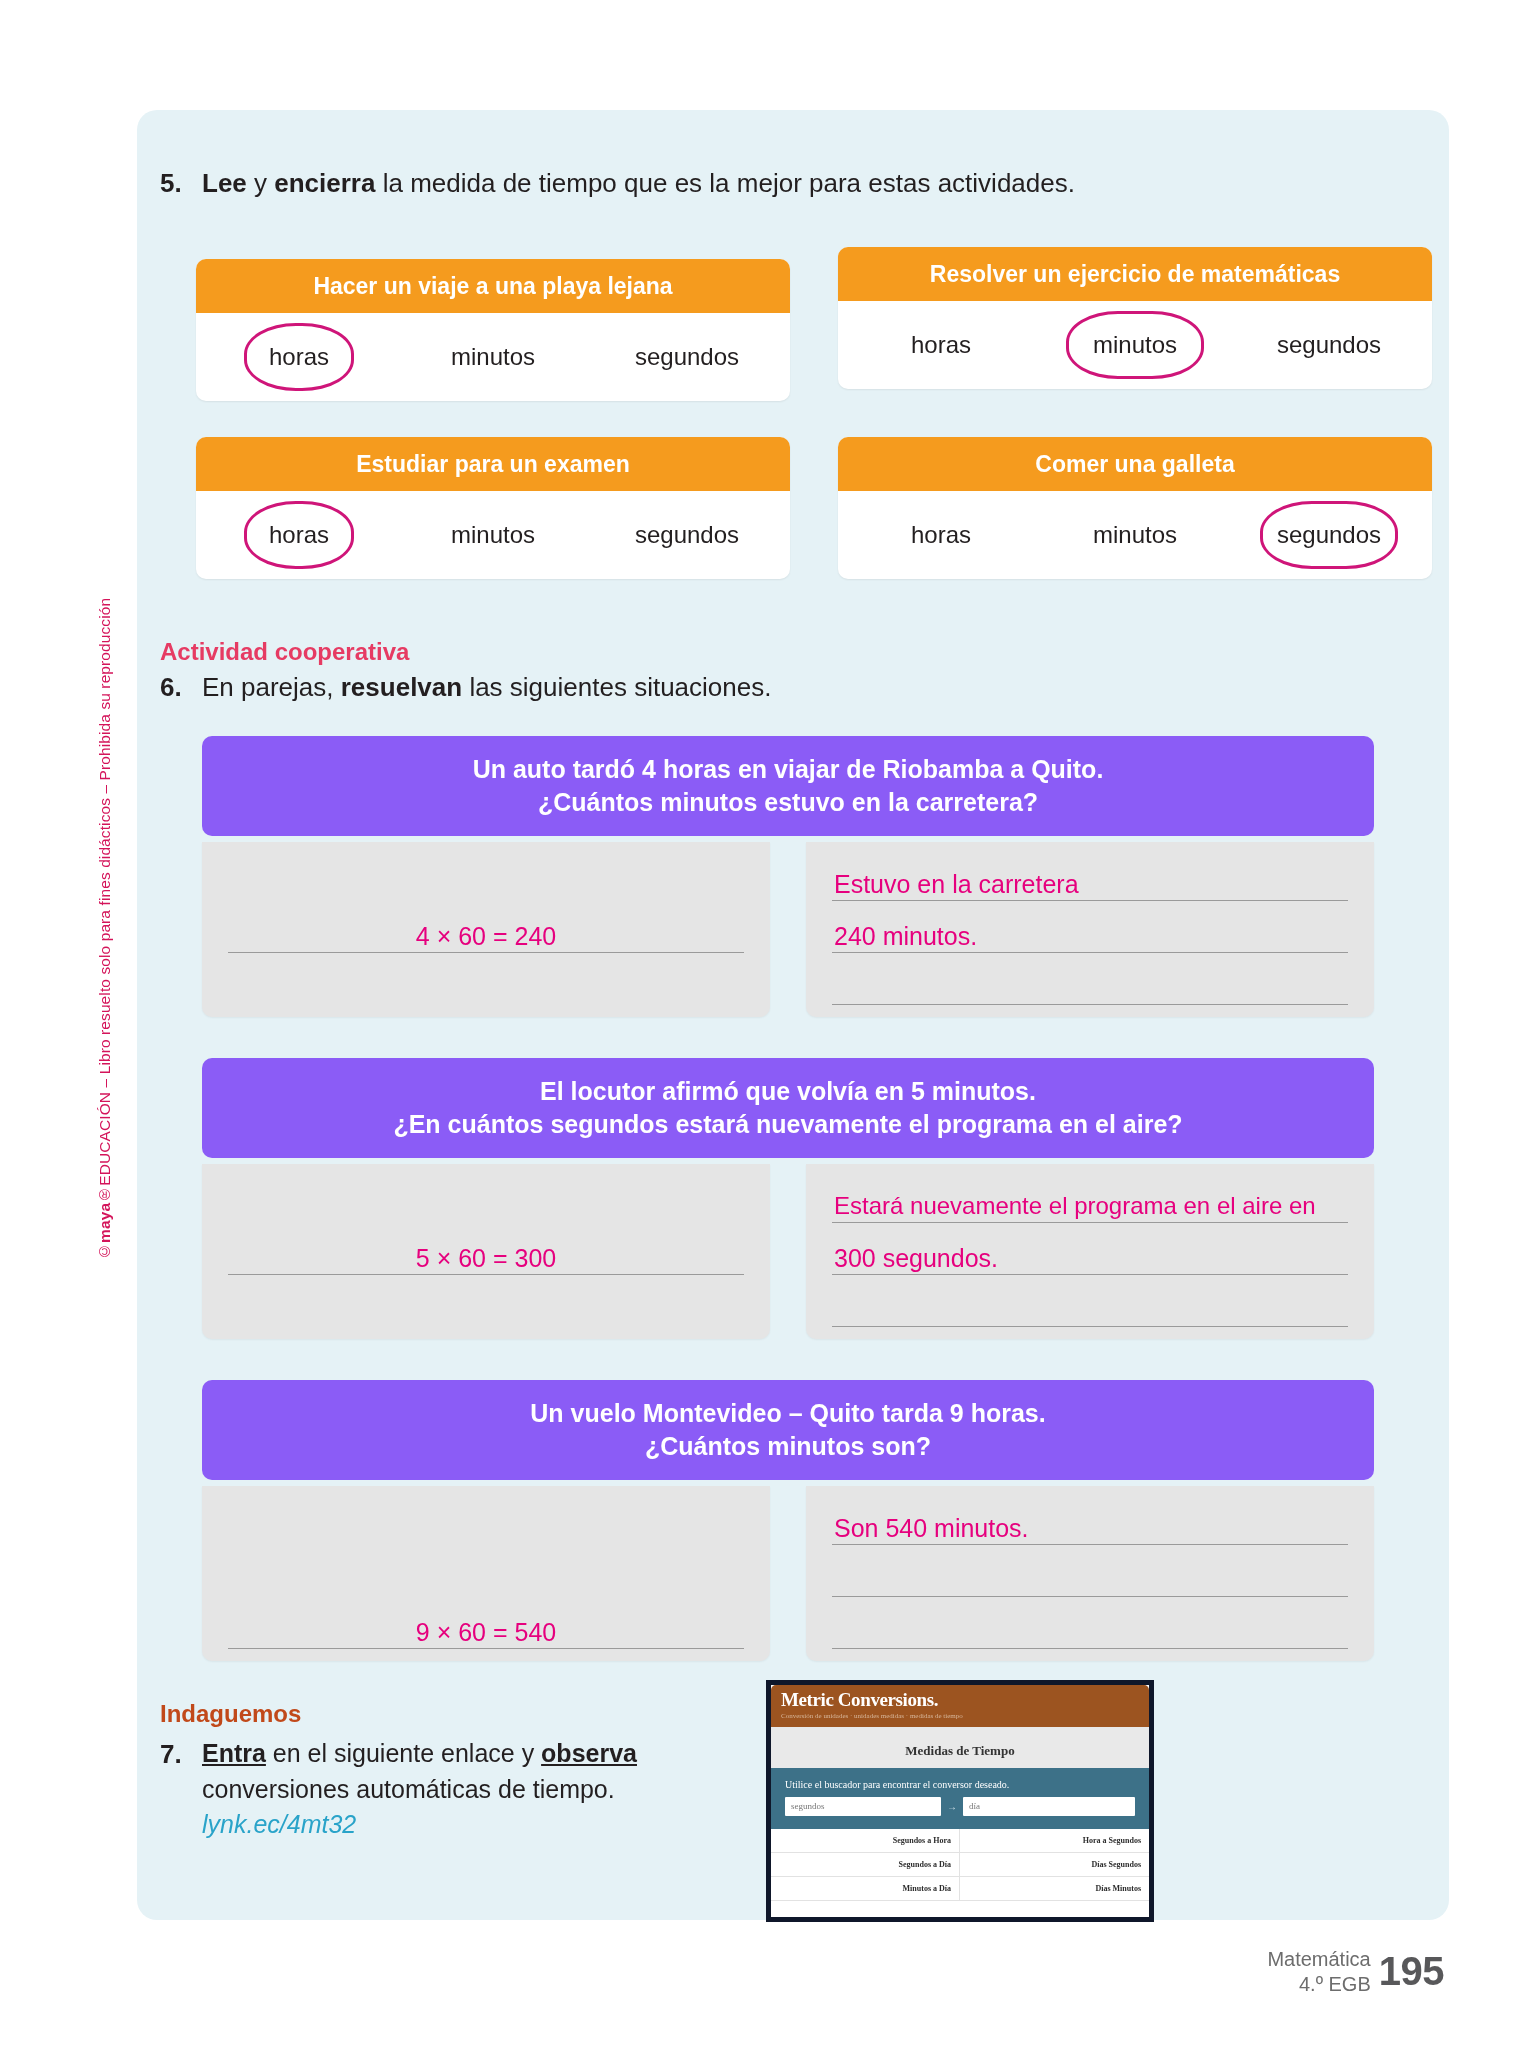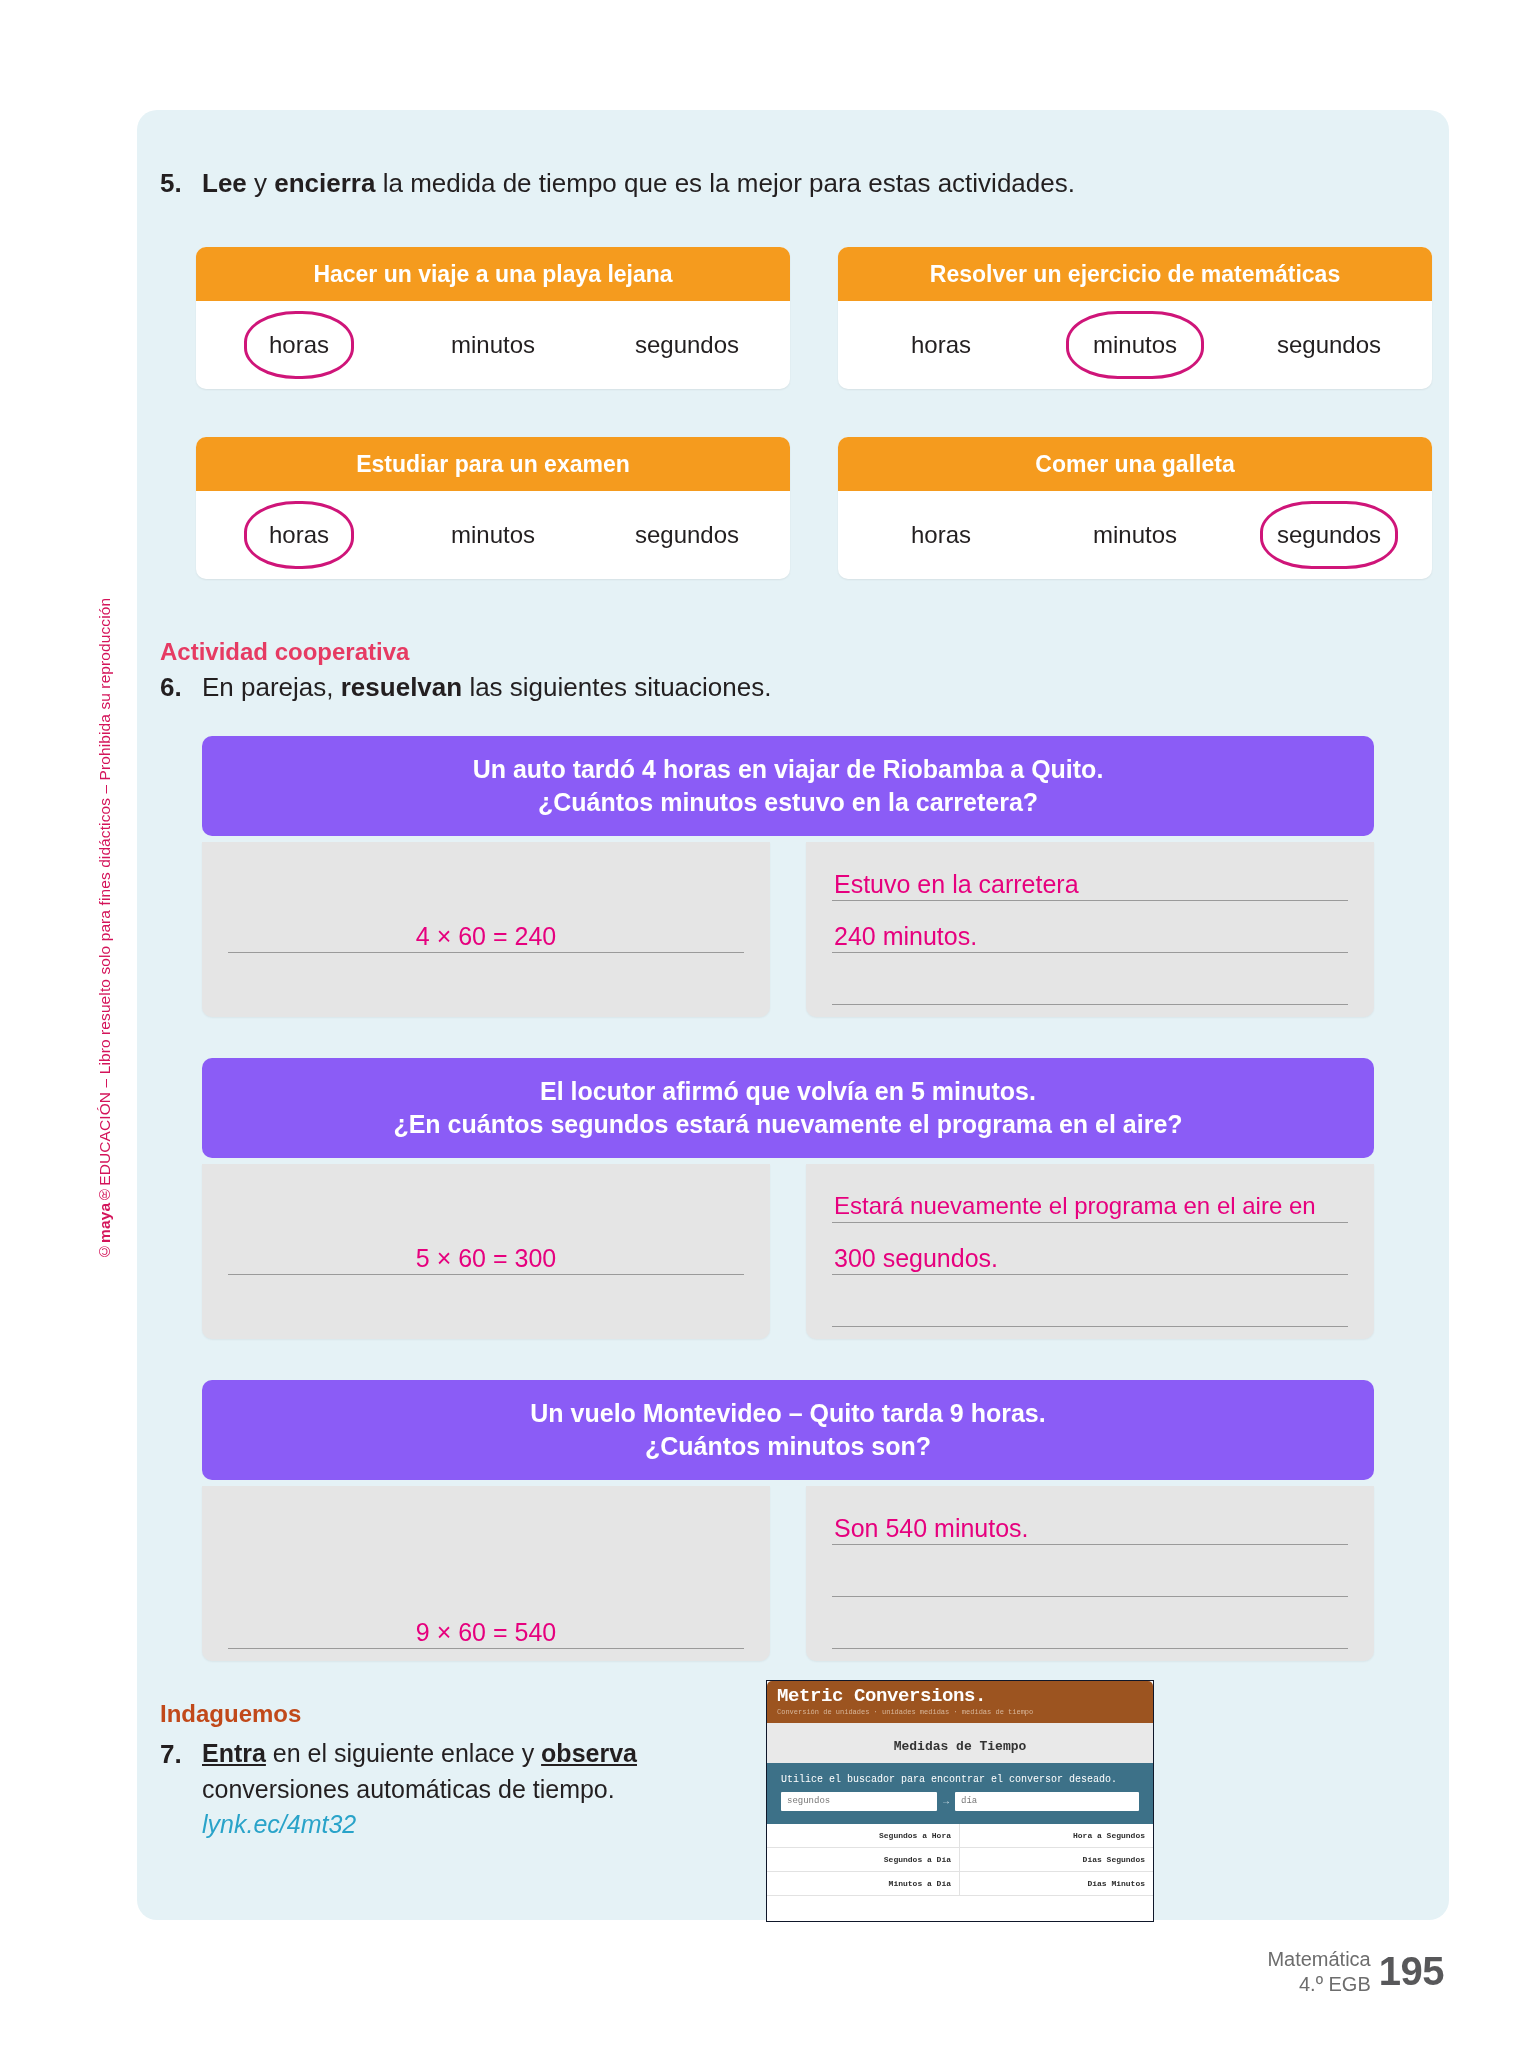--- a/index.html
+++ b/index.html
@@ -191,23 +191,23 @@
   .ex7-body b { font-weight: bold; text-decoration: underline; }
 
   
   .thumb {
     position: absolute;
     left: 766px;
     top: 1680px;
     width: 388px;
     height: 242px;
     background: #ffffff;
-    border: 1px solid #0f172a;
+    border: 5px solid #0f172a;
     overflow: hidden;
-    font-family: Liberation Mono, monospace;
+    font-family: Liberation Serif, serif;
   }
   .thumb-topbar {
     height: 42px;
     background: #9c5420;
     border-radius: 5px 5px 0 0;
     padding: 4px 10px 0 10px;
   }
   .thumb-logo {
     color: #ffffff;
     font-weight: bold;
@@ -292,21 +292,21 @@
 
 <div class="side-note">
   <span>©</span><span class="brand">maya</span><span>®EDUCACIÓN – Libro resuelto solo para fines didácticos – Prohibida su reproducción</span>
 </div>
 
 <div class="ex-head" style="left:160px; top:168px;">
   <span class="ex-num">5.</span>
   <span class="ex-text"><b>Lee</b><span> y </span><b>encierra</b><span> la medida de tiempo que es la mejor para estas actividades.</span></span>
 </div>
 
-<div class="opt-card" style="left:196px; top:247px;">
+<div class="opt-card" style="left:196px; top:259px;">
   <div class="opt-card-header">Hacer un viaje a una playa lejana</div>
   <div class="opt-row">
     <div class="opt circled">horas</div>
     <div class="opt">minutos</div>
     <div class="opt">segundos</div>
   </div>
 </div>
 
 <div class="opt-card" style="left:838px; top:247px;">
   <div class="opt-card-header">Resolver un ejercicio de matemáticas</div>

